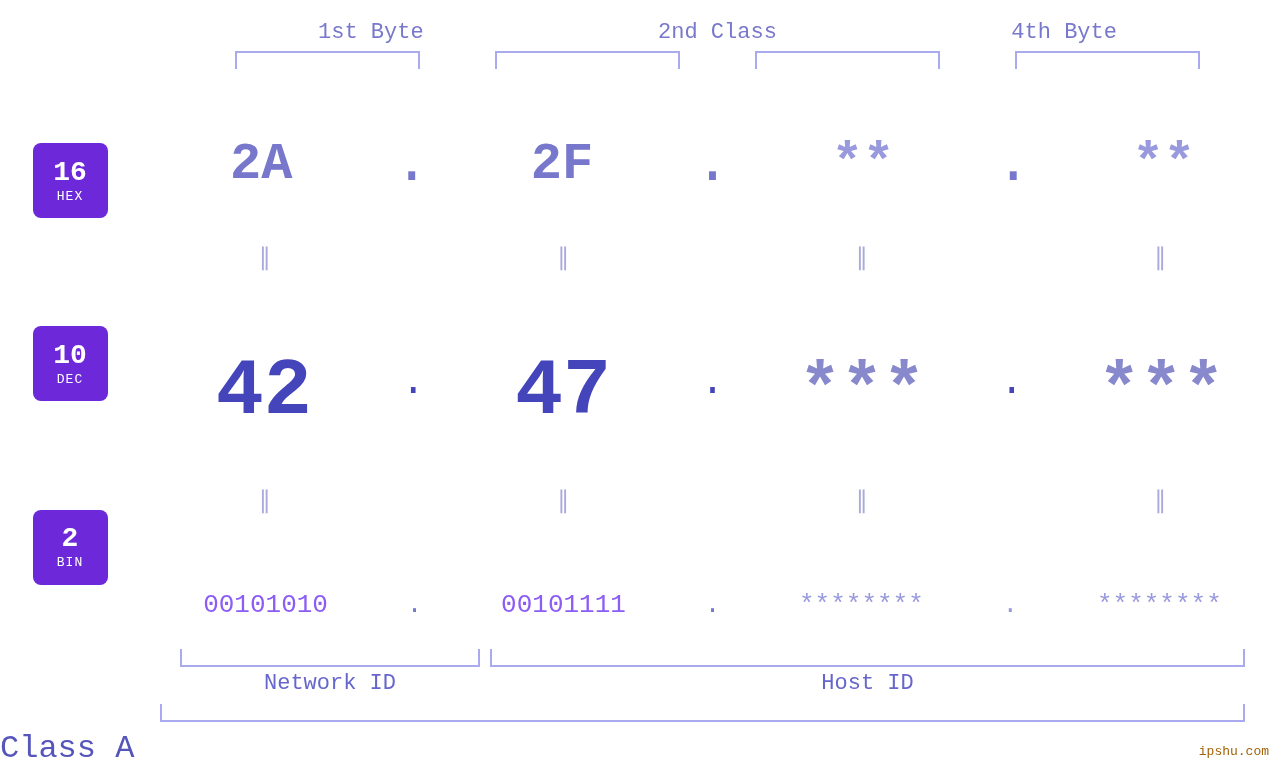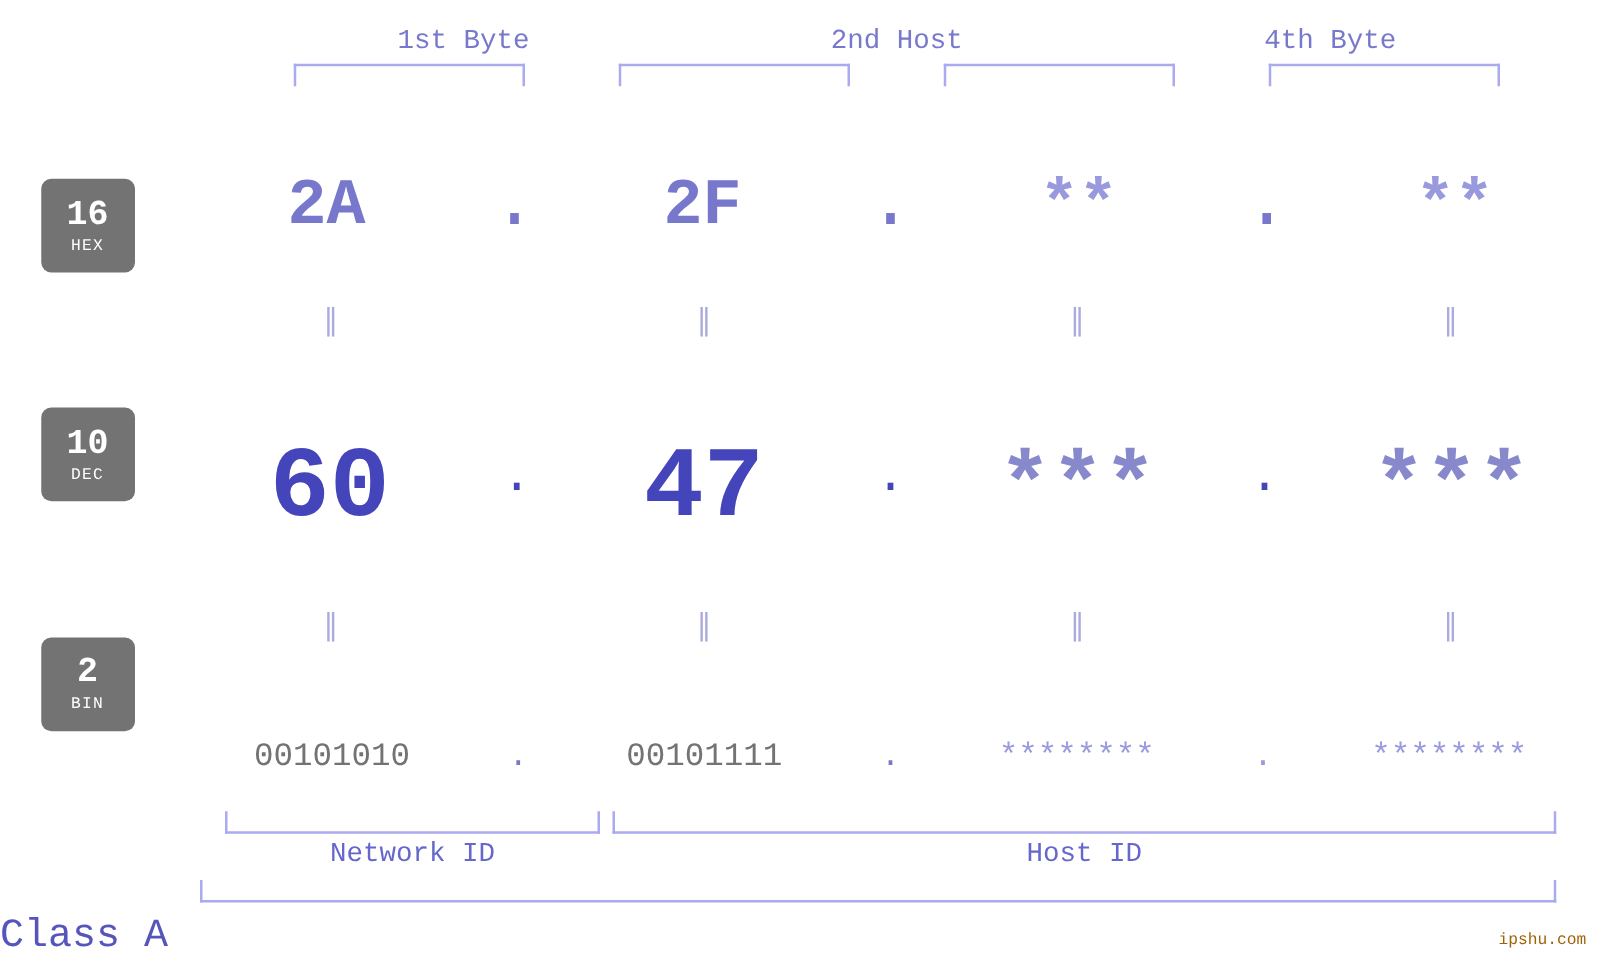--- a/index.html
+++ b/index.html
@@ -69,21 +69,21 @@
     .badges-col {
       display: flex;
       flex-direction: column;
       align-items: center;
       justify-content: space-around;
       width: 140px;
       padding: 10px 20px;
     }
 
     .badge {
-      background: #737373;
+      background: #6d28d9;
       color: #ffffff;
       border-radius: 8px;
       width: 75px;
       height: 75px;
       display: flex;
       flex-direction: column;
       align-items: center;
       justify-content: center;
       font-family: 'Courier New', Courier, monospace;
     }
@@ -130,21 +130,21 @@
     }
 
     .cell-dec {
       font-size: 80px;
       font-weight: bold;
       color: #4444bb;
     }
 
     .cell-bin {
       font-size: 26px;
-      color: #737373;
+      color: #8b5cf6;
     }
 
     .cell-mask-hex {
       font-size: 52px;
       font-weight: bold;
       color: #9999dd;
     }
 
     .cell-mask-dec {
       font-size: 70px;
@@ -275,21 +275,21 @@
       color: #7777cc;
     }
   </style>
 </head>
 <body>
 
 <div class="main-container">
 
   <div class="header-row">
     <div class="byte-label">1st Byte</div>
-    <div class="byte-label">2nd Host</div>
+    <div class="byte-label">2nd Class</div>
     <div class="byte-label">4th Byte</div>
   </div>
 
   <div class="bracket-row">
     <div class="bracket"></div>
     <div class="bracket"></div>
     <div class="bracket"></div>
     <div class="bracket"></div>
   </div>
 
@@ -326,21 +326,21 @@
         <div class="equals-cell">∥</div>
         <div style="width:20px"></div>
         <div class="equals-cell">∥</div>
         <div style="width:20px"></div>
         <div class="equals-cell">∥</div>
         <div style="width:20px"></div>
         <div class="equals-cell">∥</div>
       </div>
 
       <div class="data-row">
-        <div class="cell cell-dec">60</div>
+        <div class="cell cell-dec">42</div>
         <span class="separator dot-sep-dec">.</span>
         <div class="cell cell-dec">47</div>
         <span class="separator dot-sep-dec">.</span>
         <div class="cell cell-mask-dec">***</div>
         <span class="separator dot-sep-dec">.</span>
         <div class="cell cell-mask-dec">***</div>
       </div>
 
       <div class="equals-row">
         <div class="equals-cell">∥</div>

